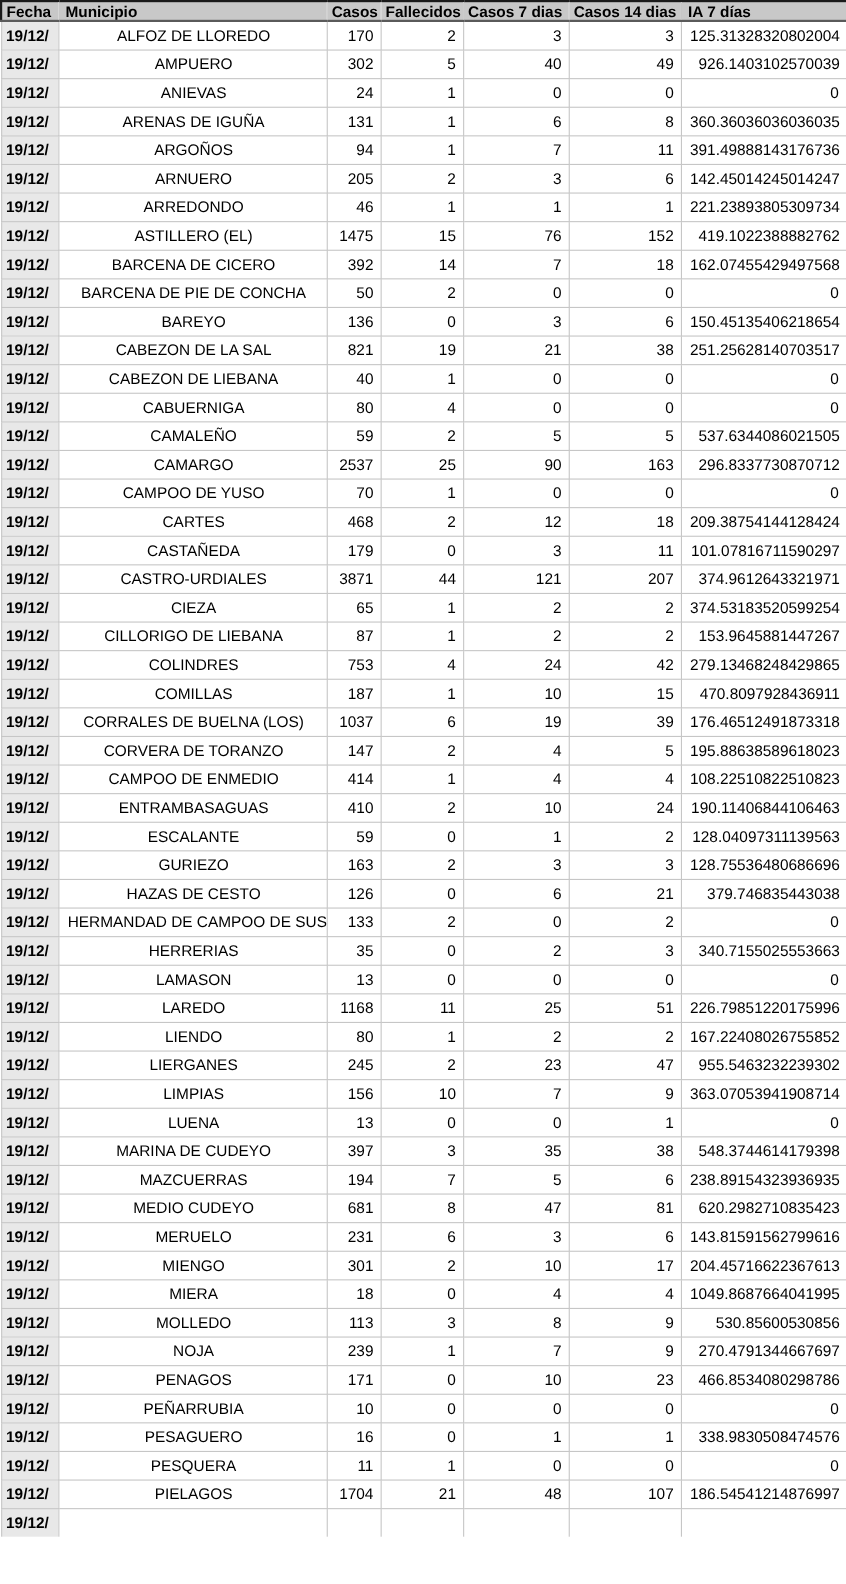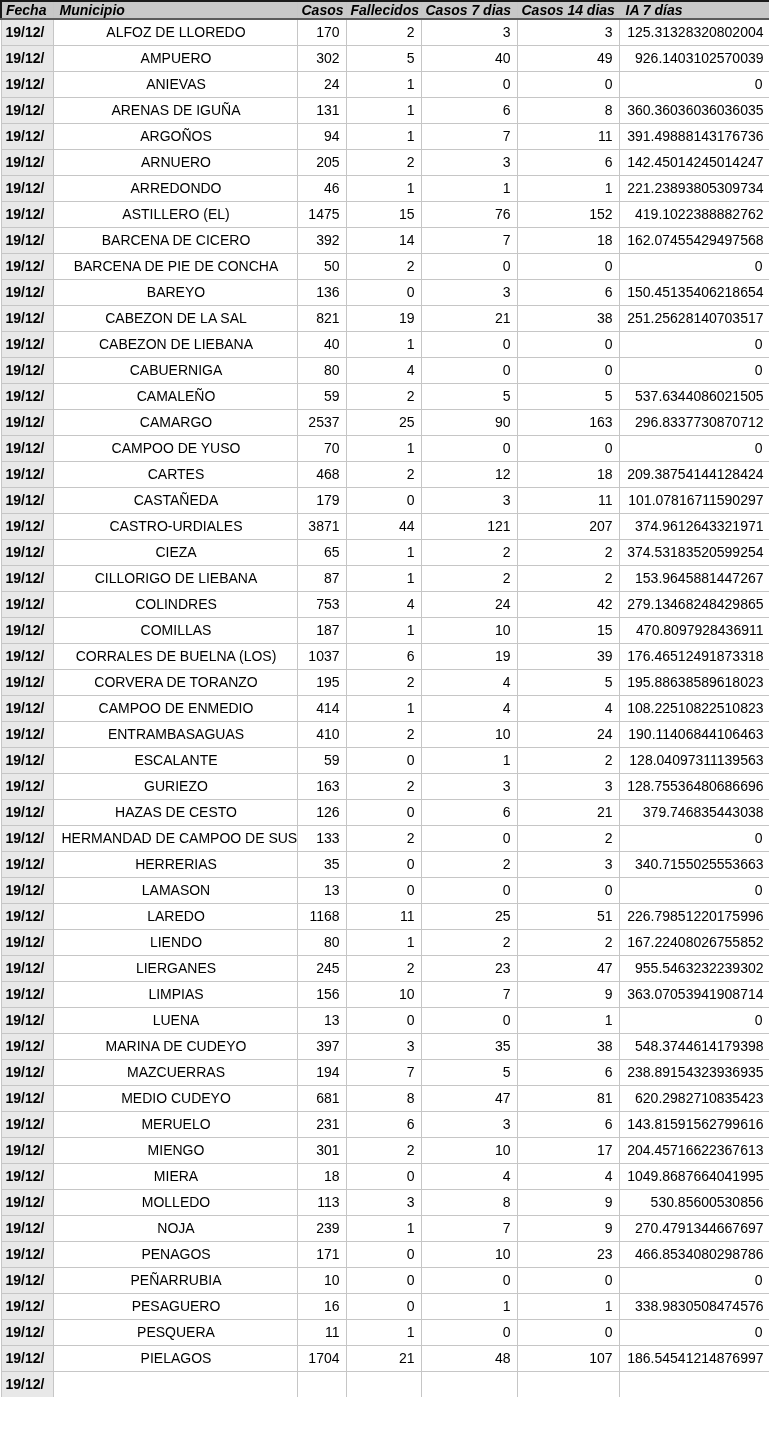--- a/index.html
+++ b/index.html
@@ -27,21 +27,20 @@
     vertical-align:middle;
     color:var(--text);
   }
   thead th{
     background:var(--header-bg);
     font-weight:bold;
     text-align:left;
     border-top:2px solid var(--dark);
     border-bottom:2px solid var(--header-sep);
     height:14px;
-    font-style:italic;
   }
   thead th:first-child{border-left:2px solid var(--dark);padding:0 2px 0 4px;}
   thead th.h-num{text-align:left;padding:0 4px;margin-top:35px;}
   thead th.h-ia{text-align:left;}
   td.fecha{
     background:var(--fecha-bg);
     font-weight:bold;
     padding:0 1px 0 4px;
   }
   td.municipio{text-align:center;padding-left:8px;}
@@ -296,21 +295,21 @@
         <td class="municipio">CORRALES DE BUELNA (LOS)</td>
         <td class="num">1037</td>
         <td class="num">6</td>
         <td class="num">19</td>
         <td class="num">39</td>
         <td class="ia">176.46512491873318</td>
       </tr>
       <tr>
         <td class="fecha">19/12/</td>
         <td class="municipio">CORVERA DE TORANZO</td>
-        <td class="num">195</td>
+        <td class="num">147</td>
         <td class="num">2</td>
         <td class="num">4</td>
         <td class="num">5</td>
         <td class="ia">195.88638589618023</td>
       </tr>
       <tr>
         <td class="fecha">19/12/</td>
         <td class="municipio">CAMPOO DE ENMEDIO</td>
         <td class="num">414</td>
         <td class="num">1</td>

